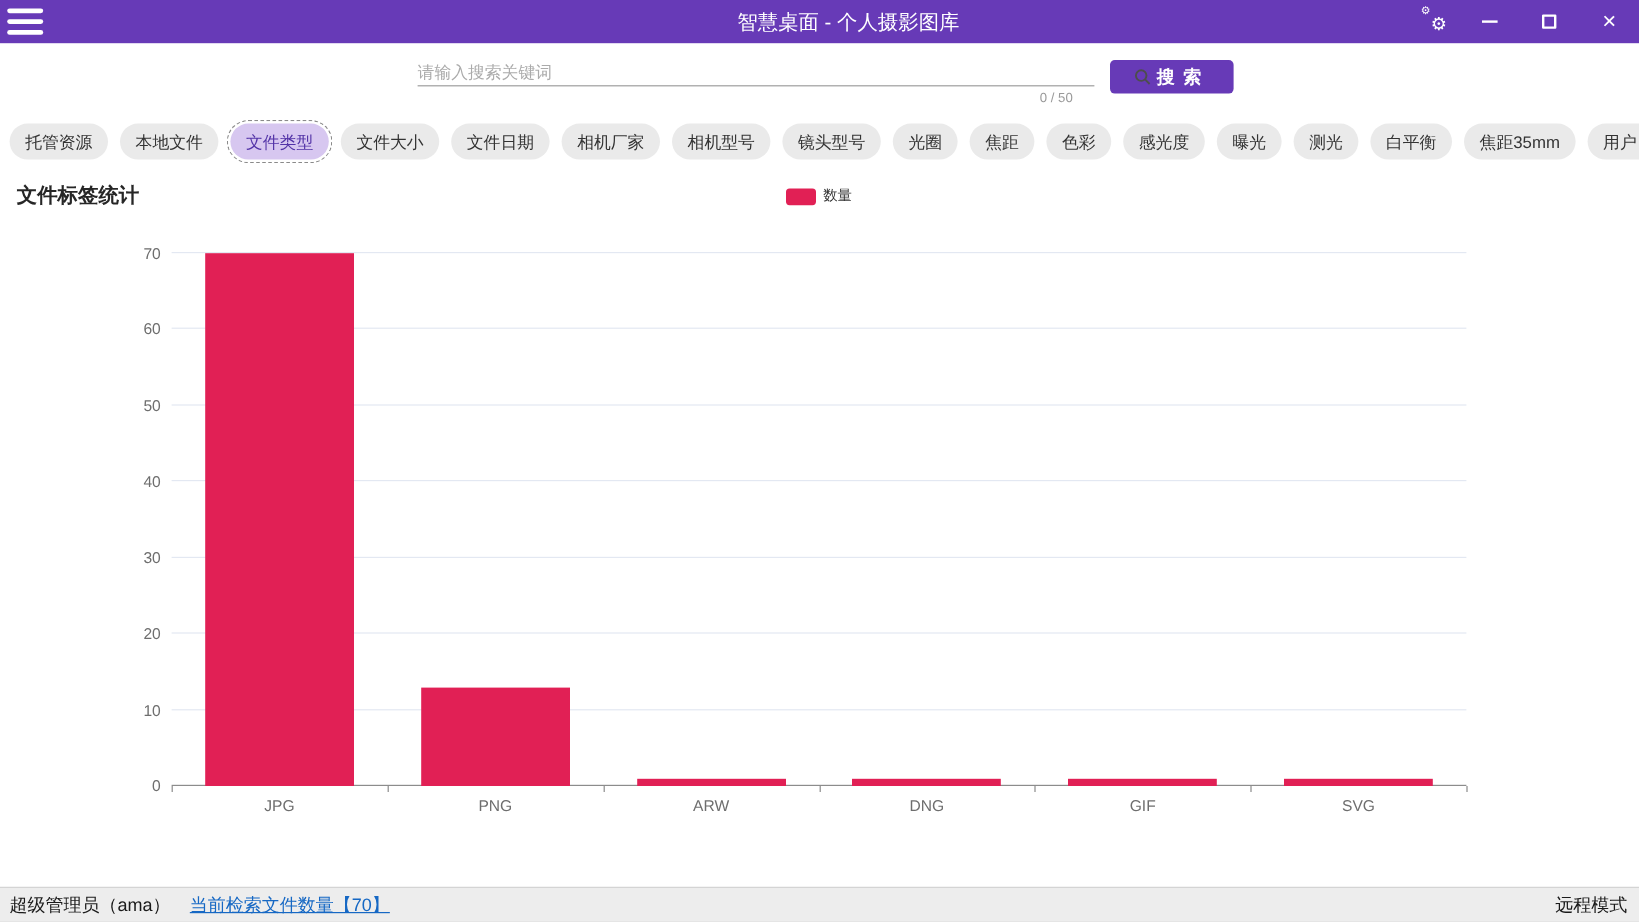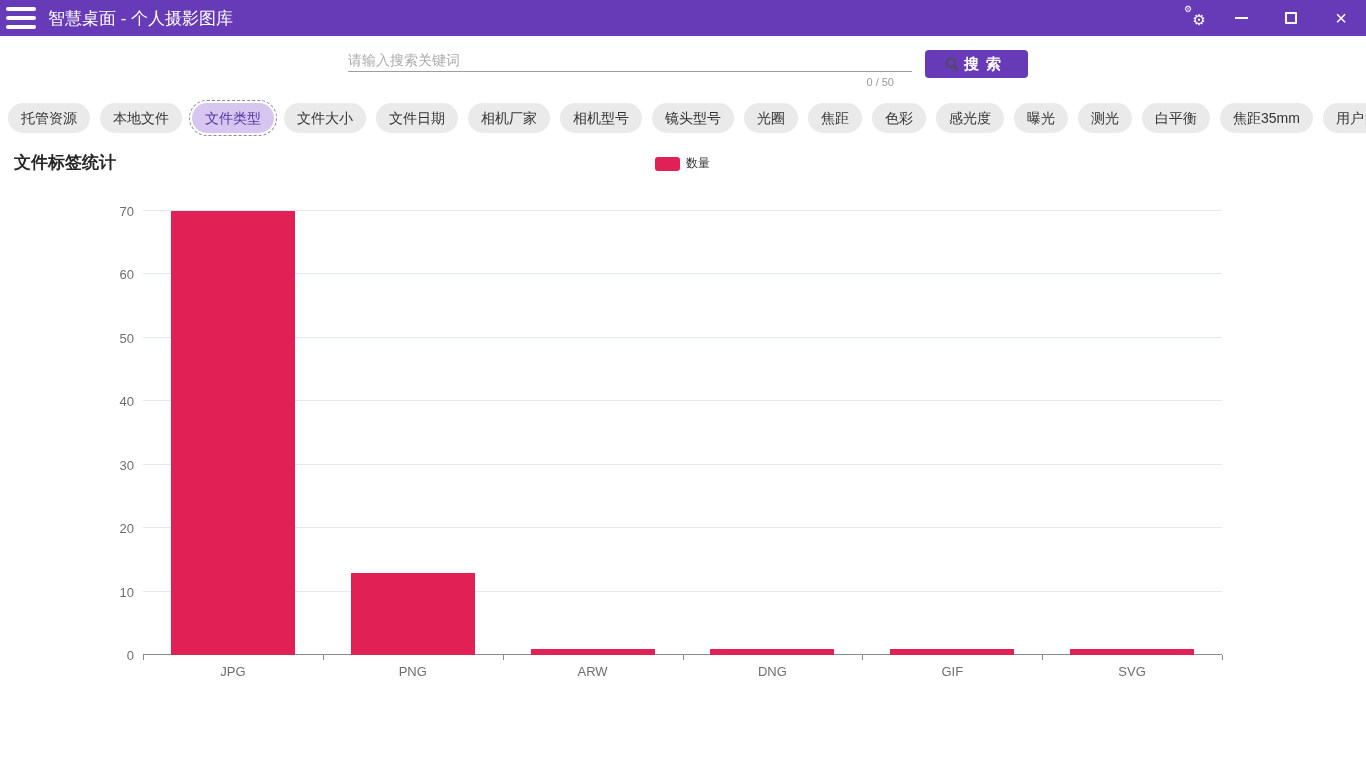--- a/index.html
+++ b/index.html
@@ -7,21 +7,21 @@
   .screen {
     position:relative; width:1366px; height:768px; background:#ffffff;
     font-family:"Liberation Sans", sans-serif; overflow:hidden; margin:0 auto;
   }
   
   .titlebar { position:absolute; top:0; left:0; right:0; height:36px; background:#673AB7;
               display:flex; align-items:center; }
   .hamburger { position:absolute; left:6px; top:7px; width:30px; height:22px; cursor:pointer;
                display:flex; flex-direction:column; justify-content:space-between; }
   .hamburger span { display:block; height:4px; background:#fff; border-radius:2px; }
-  .win-title { flex:1; text-align:left; color:#fff; font-size:17px;padding-left:48px; }
+  .win-title { flex:1; text-align:center; color:#fff; font-size:17px;padding-left:48px; }
   .controls { position:absolute; right:0; top:0; height:36px; display:flex; align-items:stretch; }
   .ctrl { width:50px; display:flex; align-items:center; justify-content:center; color:#fff; cursor:pointer; }
   .gear-wrap { position:relative; width:40px; font-size:15px; }
   .gear-big { position:relative; top:2px; left:3px; }
   .gear-small { position:absolute; font-size:9px; top:4px; left:8px; }
   .min-glyph { width:13px; height:2px; background:#fff; }
   .max-glyph { width:12px; height:12px; border:2px solid #fff; border-radius:1px; }
   .close-glyph { font-size:20px; line-height:20px; }
   
   .search-wrap { position:absolute; left:348px; top:48px; width:564px; }
@@ -156,14 +156,21 @@
       <div class="bar" style="left: 35.9167%; width: 11.5%; height: 1.42857%; background: rgb(225, 32, 85);"></div>
       <div class="xlabel" style="left: 41.6667%; text-align: center;">ARW</div>
       <div class="bar" style="left: 52.5833%; width: 11.5%; height: 1.42857%; background: rgb(225, 32, 85);"></div>
       <div class="xlabel" style="left: 58.3333%;">DNG</div>
       <div class="bar" style="left: 69.25%; width: 11.5%; height: 1.42857%; background: rgb(225, 32, 85);"></div>
       <div class="xlabel" style="left: 75%;">GIF</div>
       <div class="bar" style="left: 85.9167%; width: 11.5%; height: 1.42857%; background: rgb(225, 32, 85);"></div>
       <div class="xlabel" style="left: 91.6667%;">SVG</div>
     </div>
 
+  <div class="statusbar">
+    <div class="status-left">
+      <span>超级管理员（ama）</span>
+      <span class="status-link" style="color: rgb(22, 104, 196);">当前检索文件数量【70】</span>
+    </div>
+    <div class="status-right">远程模式</div>
+  </div>
 
 </div>
 
 </body></html>

